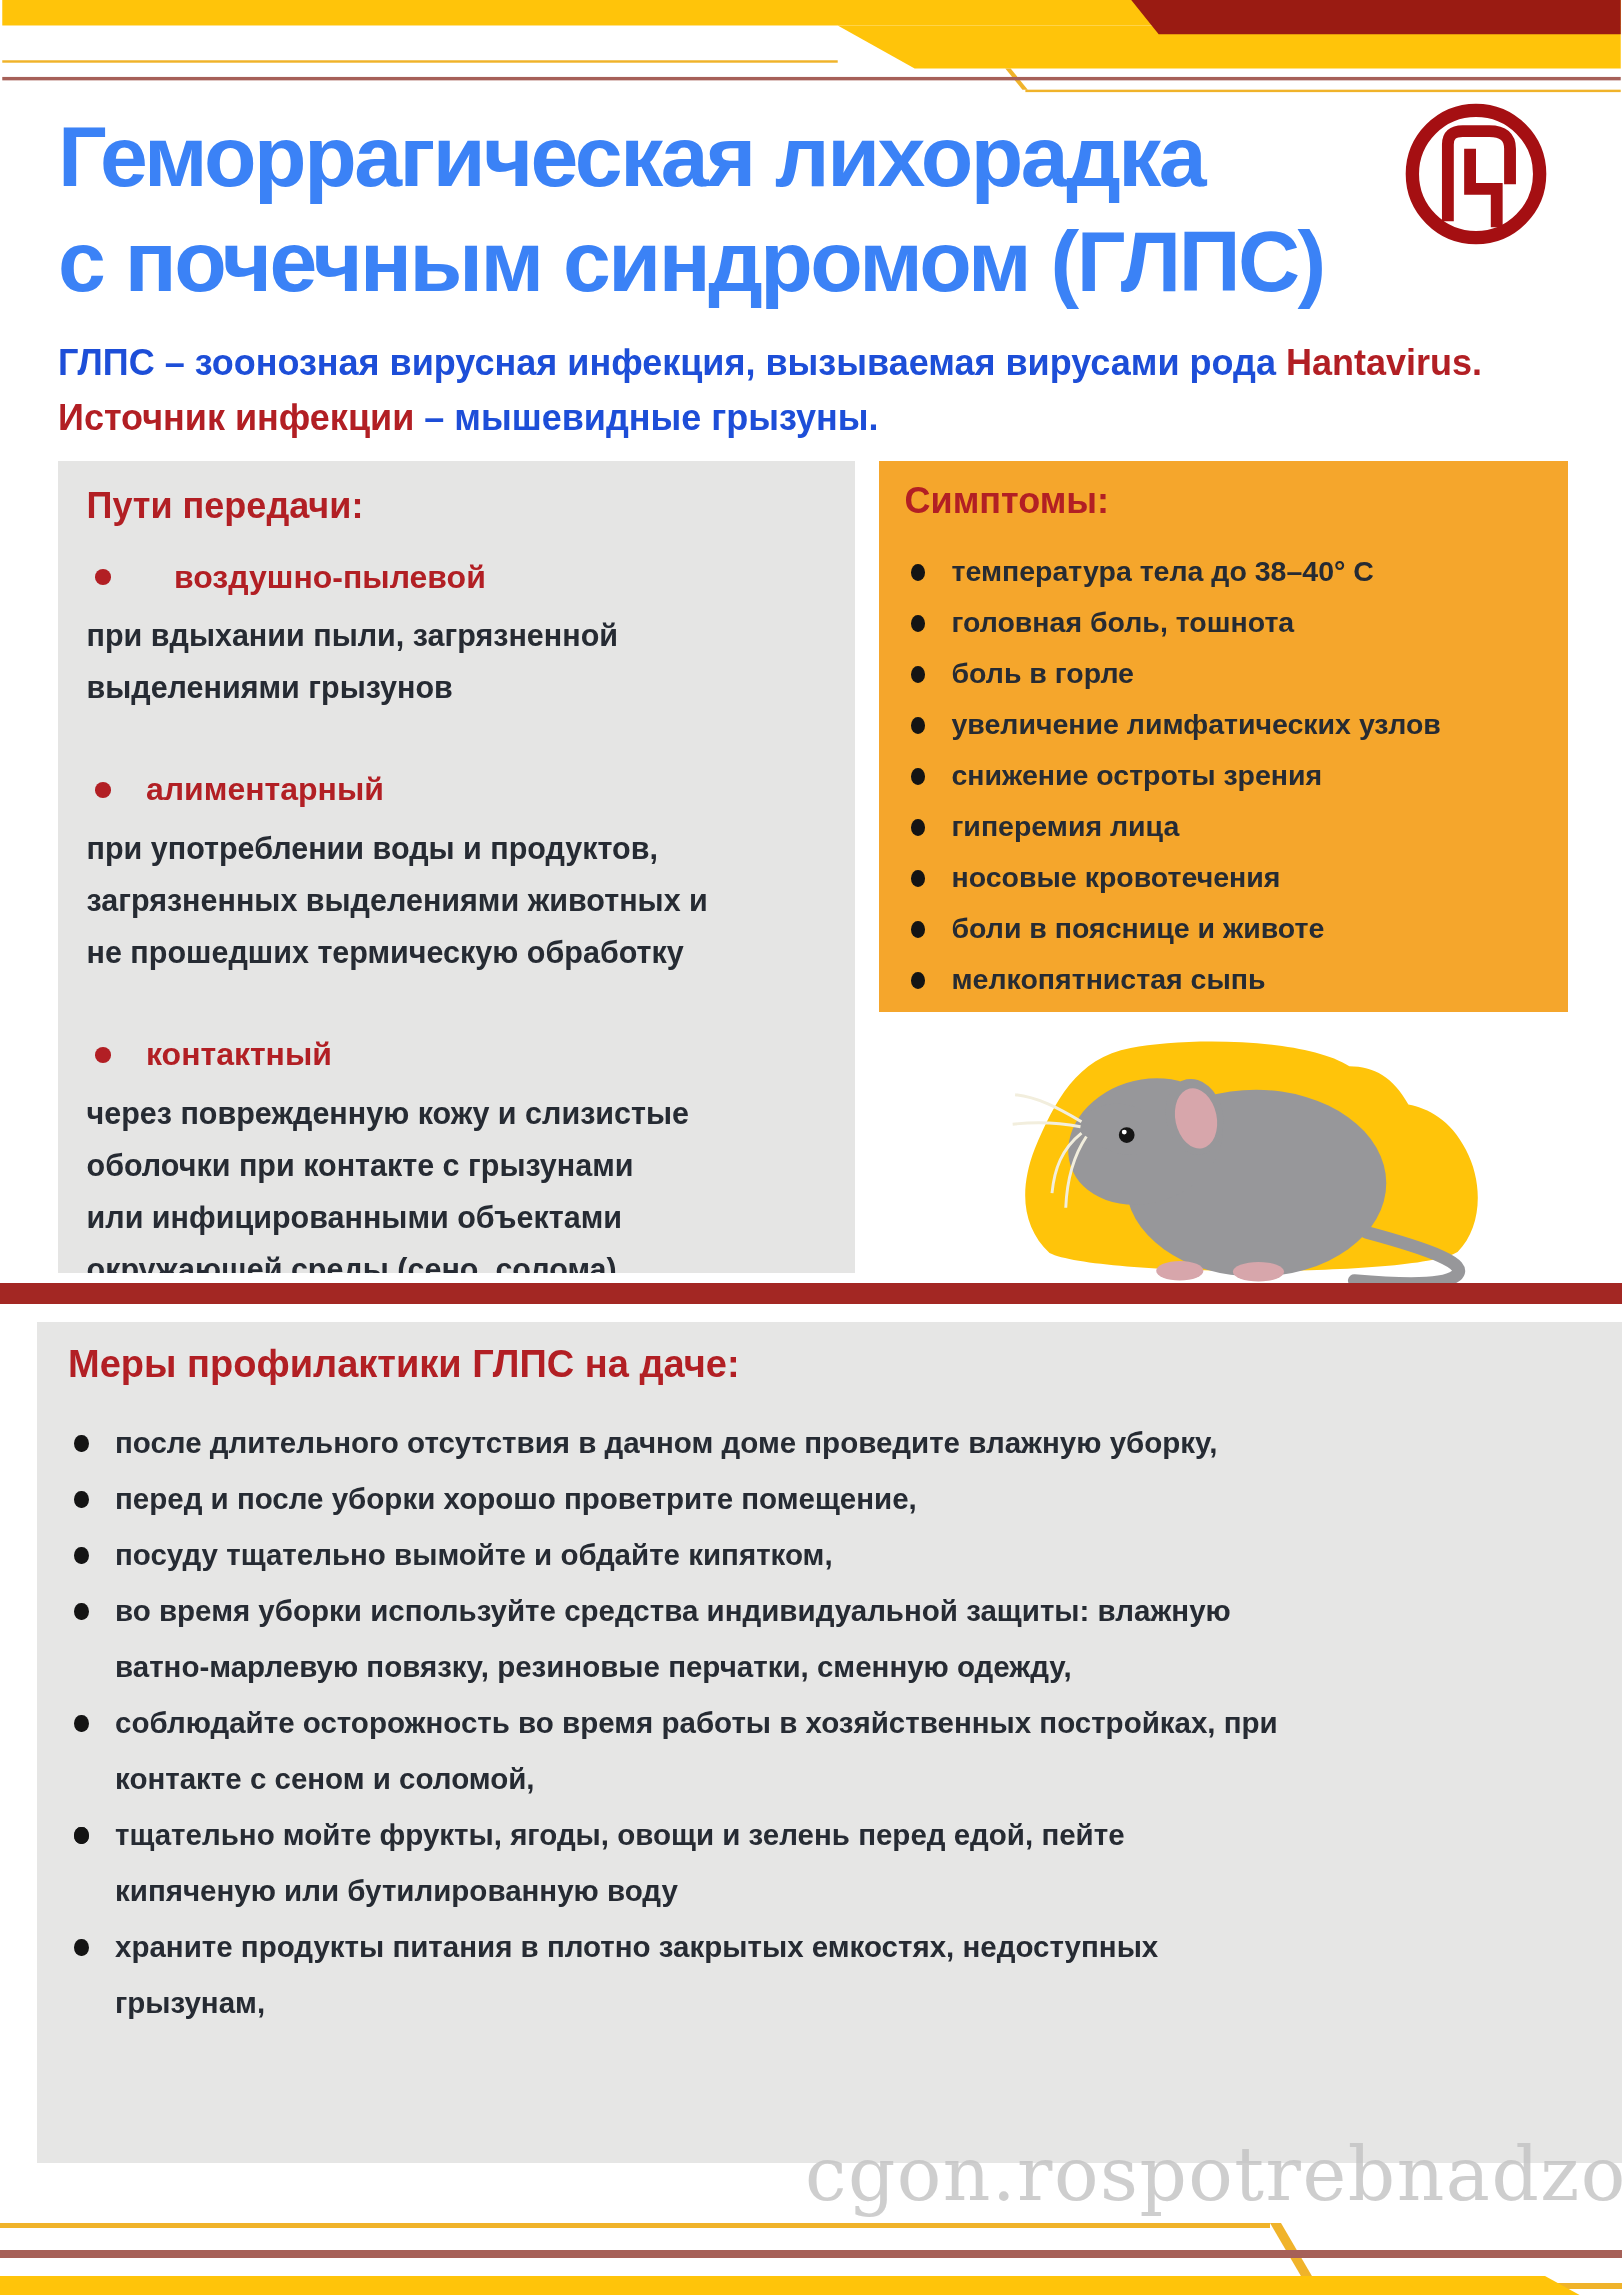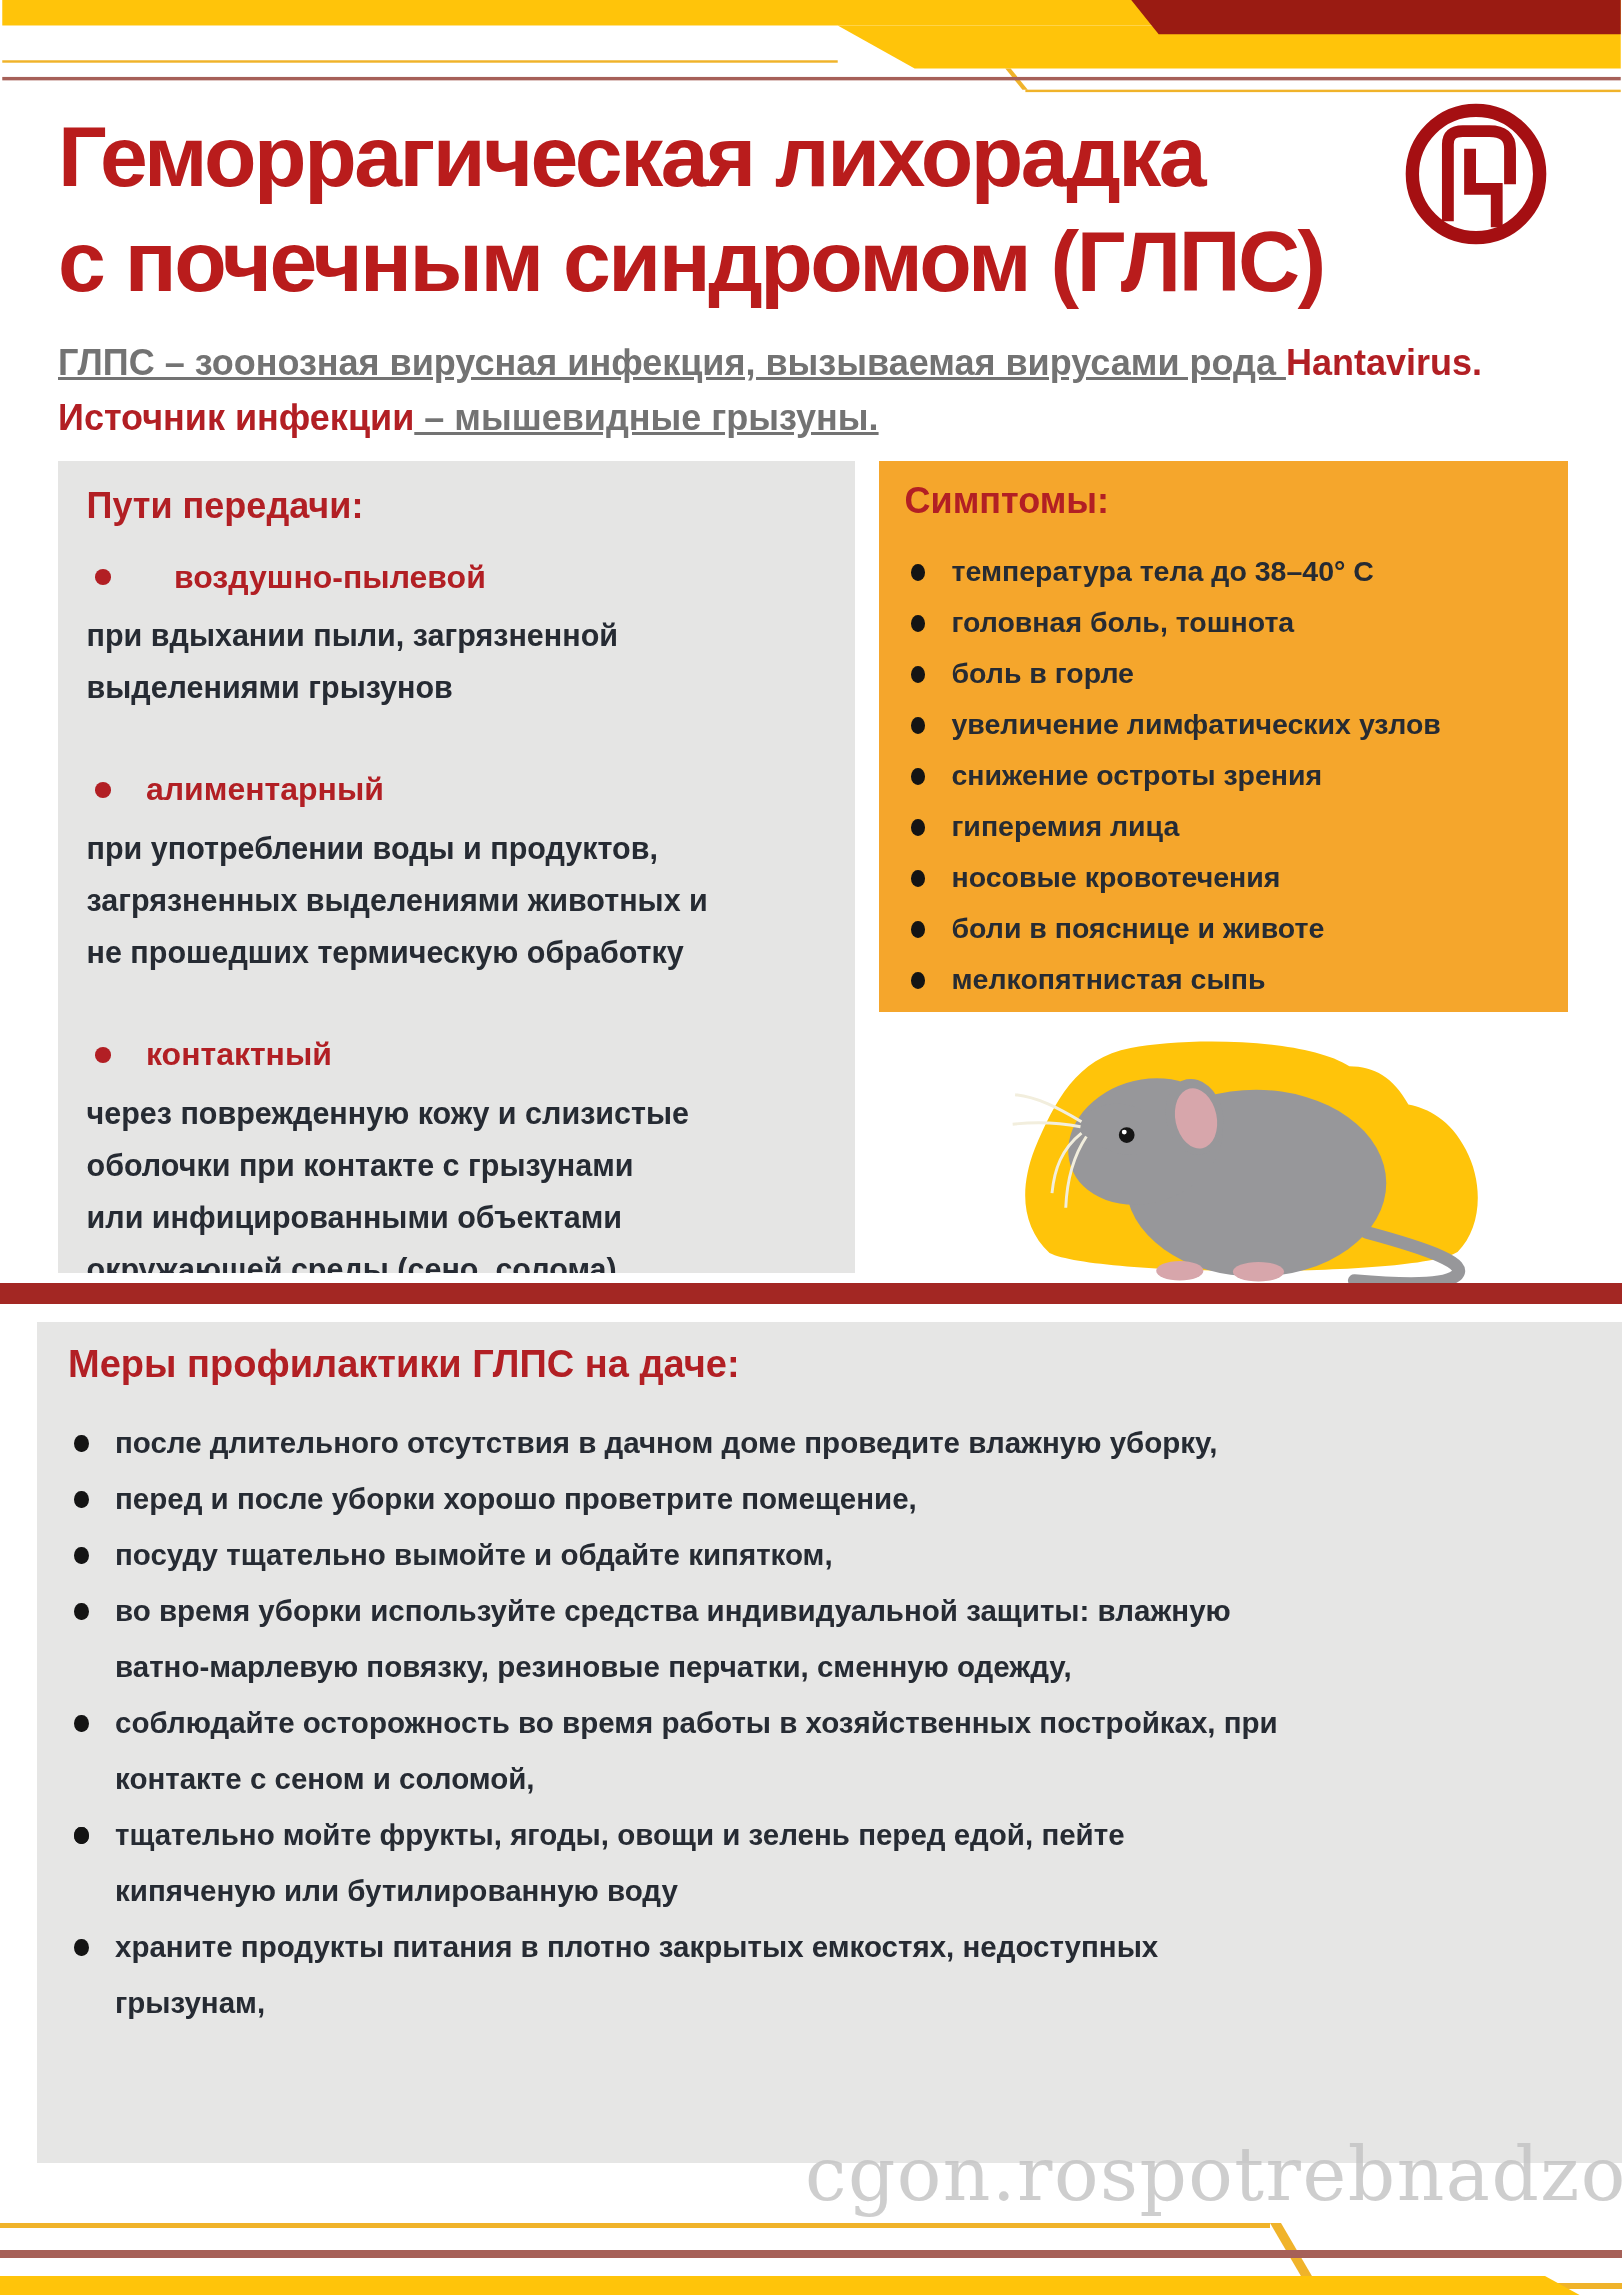--- a/index.html
+++ b/index.html
@@ -9,27 +9,27 @@
   .abs{position:absolute;}
 
   
   #top-decor{left:0;top:0;z-index:0;}
   #bottom-decor{left:0;top:2153px;z-index:1;}
 
   
   #logo{left:1402px;top:100px;width:148px;height:148px;z-index:2;}
 
   
-  #title{left:58px;top:104px;z-index:2;color:#b91c1c;font-size:86px;line-height:105px;
+  #title{left:58px;top:104px;z-index:2;color:#3b82f6;font-size:86px;line-height:105px;
          letter-spacing:-2.5px;white-space:nowrap;}
 
   
   #intro{left:58px;top:335px;width:1508px;font-size:36px;line-height:55px;z-index:2;}
   .red{color:#b21f24;}
-  .dark{color:#737373;text-decoration:underline;}
+  .dark{color:#1d4ed8;}
 
   
   #trans-box{left:58px;top:461px;width:797px;height:812px;background:#e5e5e4;
              padding:23.6px 28.5px;box-sizing:border-box;overflow:hidden;z-index:1;}
   .box-head{font-size:36px;color:#b21f24;margin:0 0 32px 0;}
   .t-term-row{display:flex;align-items:center;margin:58px 0 13.8px 8.8px;}
   .t-term-row.first{margin-top:0;gap:28px;}
   .t-dot{width:15.7px;height:15.7px;border-radius:50%;background:#b21f24;flex:0 0 auto;margin-right:35px;}
   .t-term{font-size:32px;color:#b21f24;}
   .t-desc{font-size:30.5px;line-height:52px;white-space:pre-line;}

